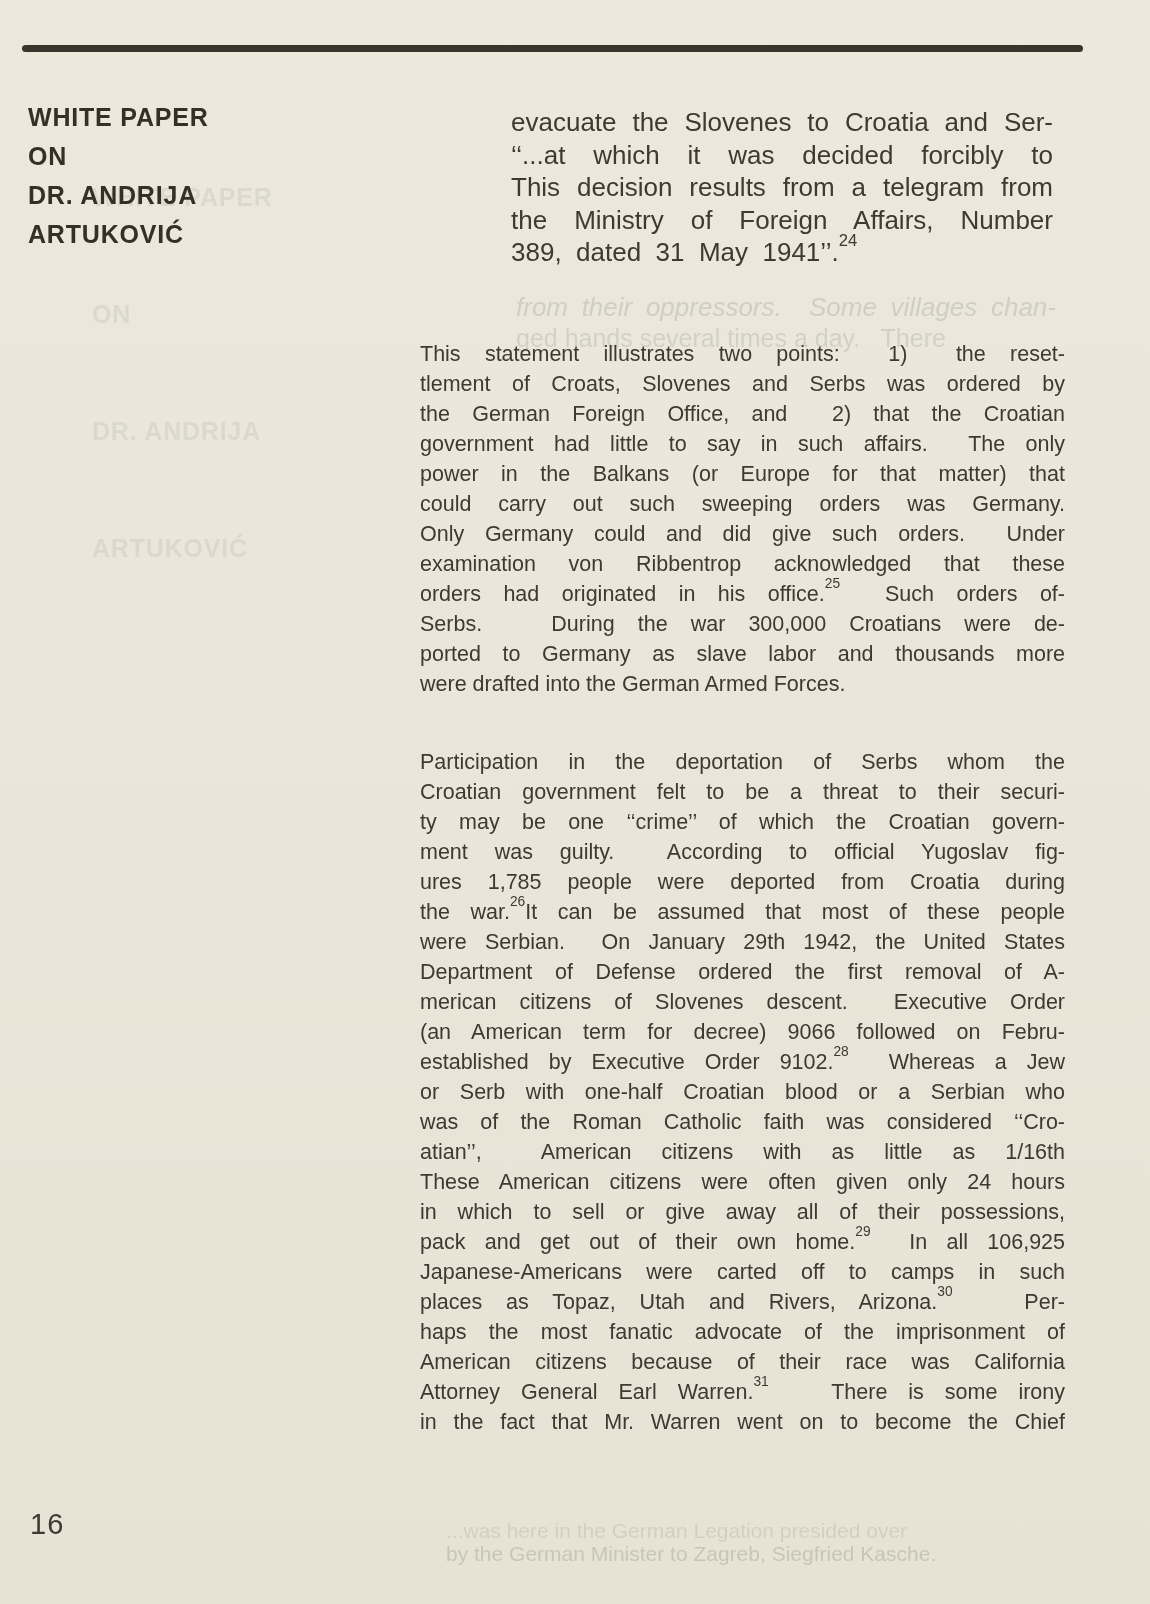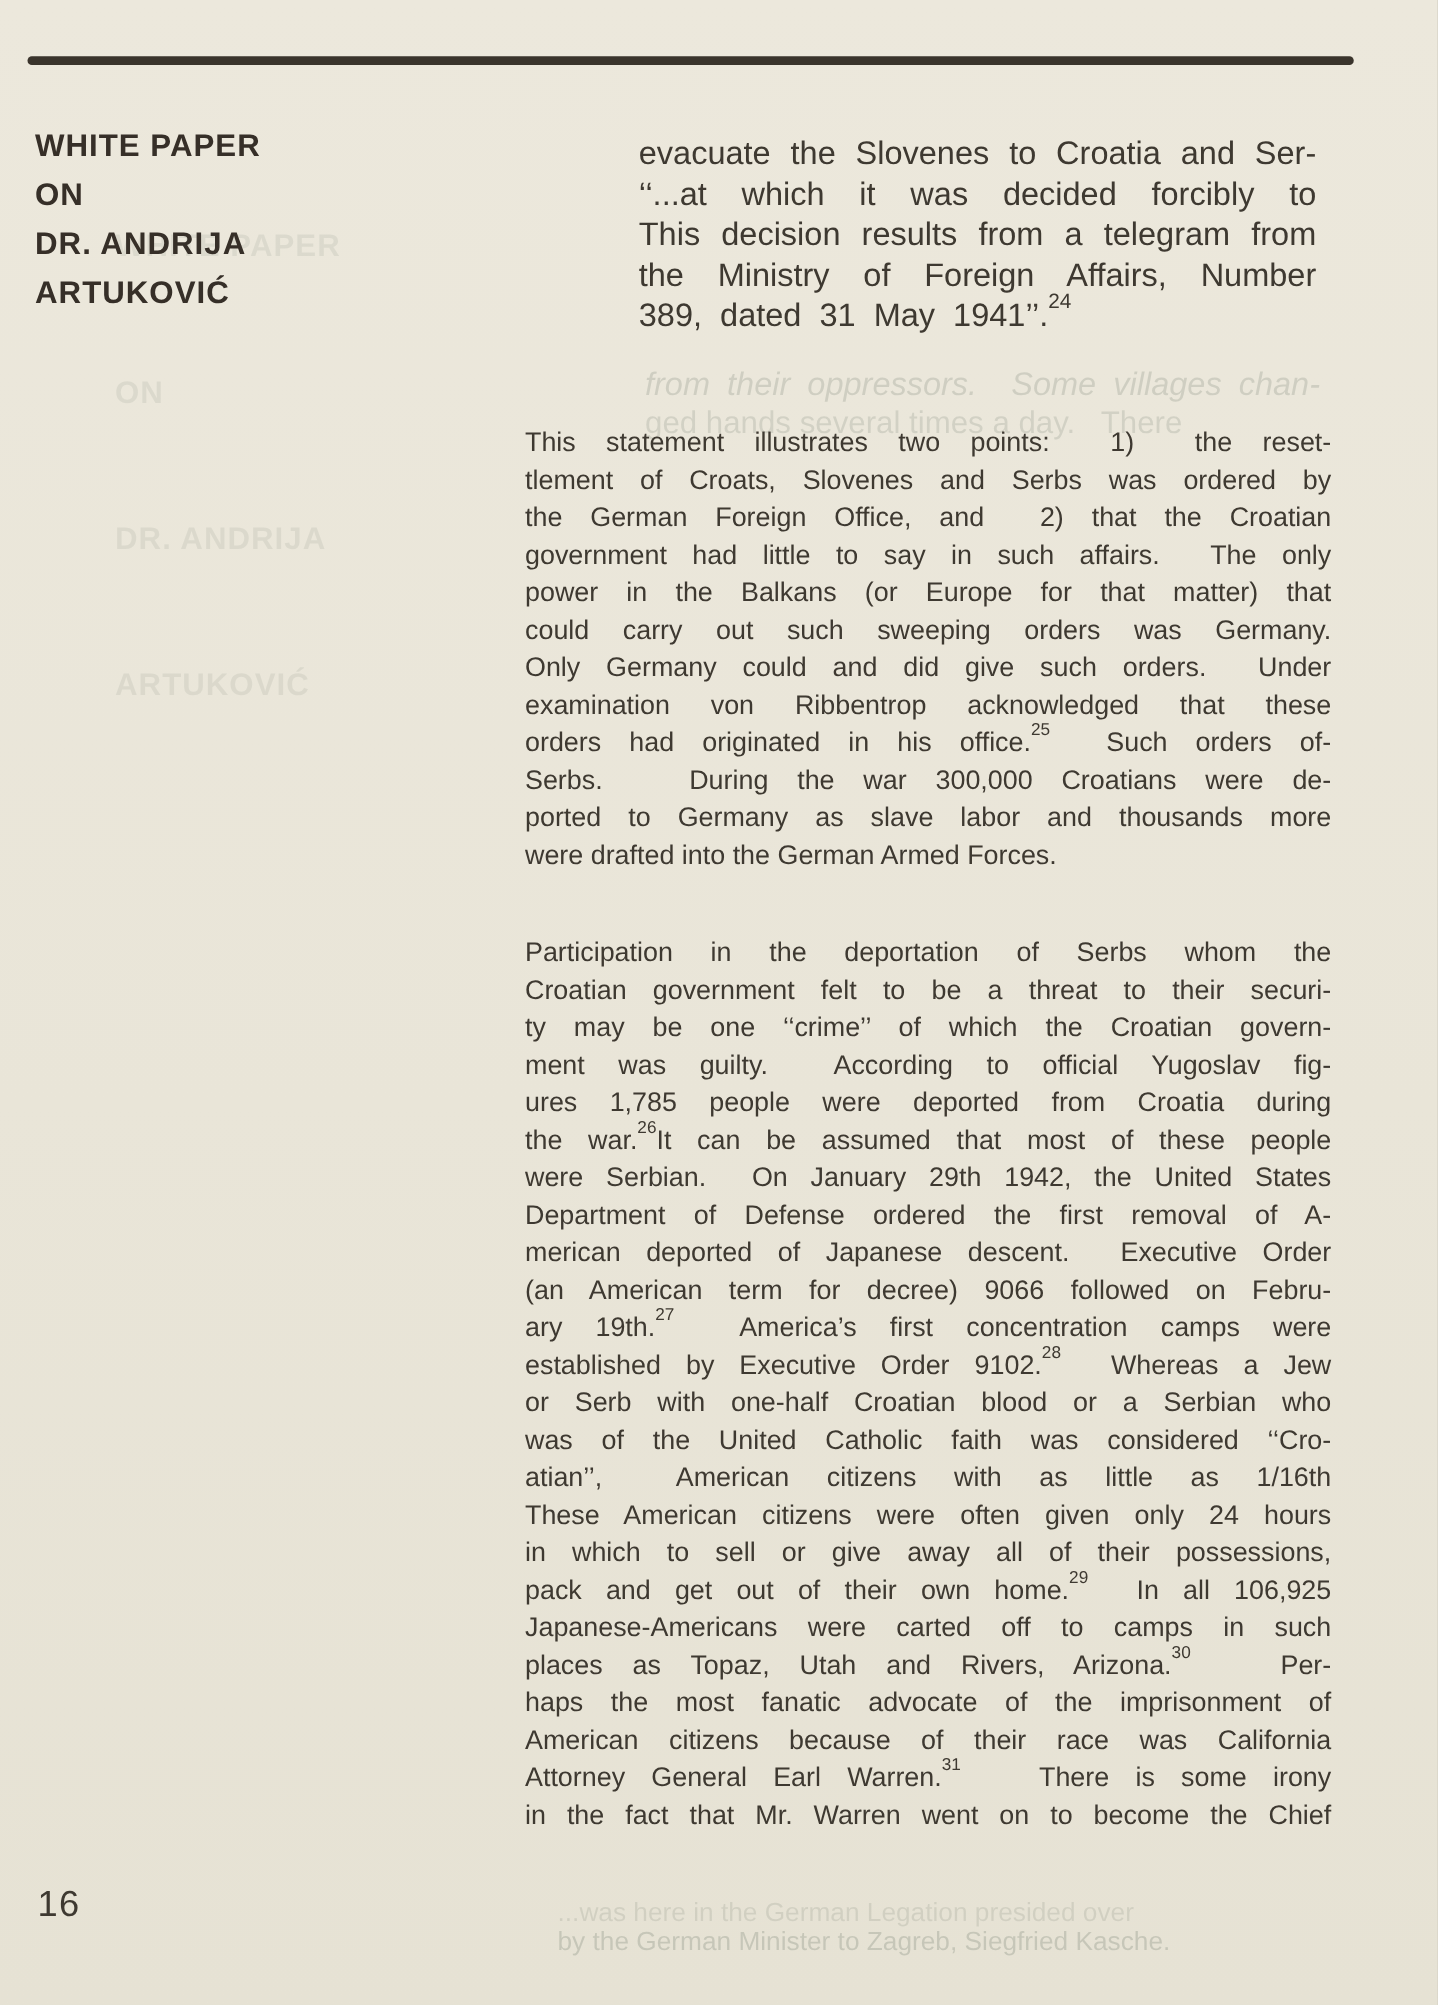--- a/index.html
+++ b/index.html
@@ -120,26 +120,25 @@
 
   <div class="paragraph paragraph-2">
       <div class="tline">Participation in the deportation of Serbs whom the</div>
       <div class="tline">Croatian government felt to be a threat to their securi-</div>
       <div class="tline">ty may be one ‘‘crime’’ of which the Croatian govern-</div>
       <div class="tline">ment was guilty.  According to official Yugoslav fig-</div>
       <div class="tline">ures 1,785 people were deported from Croatia during</div>
       <div class="tline">the war.<sup>26</sup>It can be assumed that most of these people</div>
       <div class="tline">were Serbian.  On January 29th 1942, the United States</div>
       <div class="tline">Department of Defense ordered the first removal of A-</div>
-      <div class="tline">merican deported of Japanese descent.  Executive Order</div>
+      <div class="tline">merican citizens of Slovenes descent.  Executive Order</div>
       <div class="tline">(an American term for decree) 9066 followed on Febru-</div>
-      <div class="tline">ary 19th.<sup>27</sup>  America’s first concentration camps were</div>
       <div class="tline">established by Executive Order 9102.<sup>28</sup>  Whereas a Jew</div>
       <div class="tline">or Serb with one-half Croatian blood or a Serbian who</div>
-      <div class="tline">was of the United Catholic faith was considered ‘‘Cro-</div>
+      <div class="tline">was of the Roman Catholic faith was considered ‘‘Cro-</div>
       <div class="tline">atian’’,  American citizens with as little as 1/16th</div>
       <div class="tline">These American citizens were often given only 24 hours</div>
       <div class="tline">in which to sell or give away all of their possessions,</div>
       <div class="tline">pack and get out of their own home.<sup>29</sup>  In all 106,925</div>
       <div class="tline">Japanese-Americans were carted off to camps in such</div>
       <div class="tline">places as Topaz, Utah and Rivers, Arizona.<sup>30</sup>   Per-</div>
       <div class="tline">haps the most fanatic advocate of the imprisonment of</div>
       <div class="tline">American citizens because of their race was California</div>
       <div class="tline">Attorney General Earl Warren.<sup>31</sup>   There is some irony</div>
       <div class="tline">in the fact that Mr. Warren went on to become the Chief</div>

